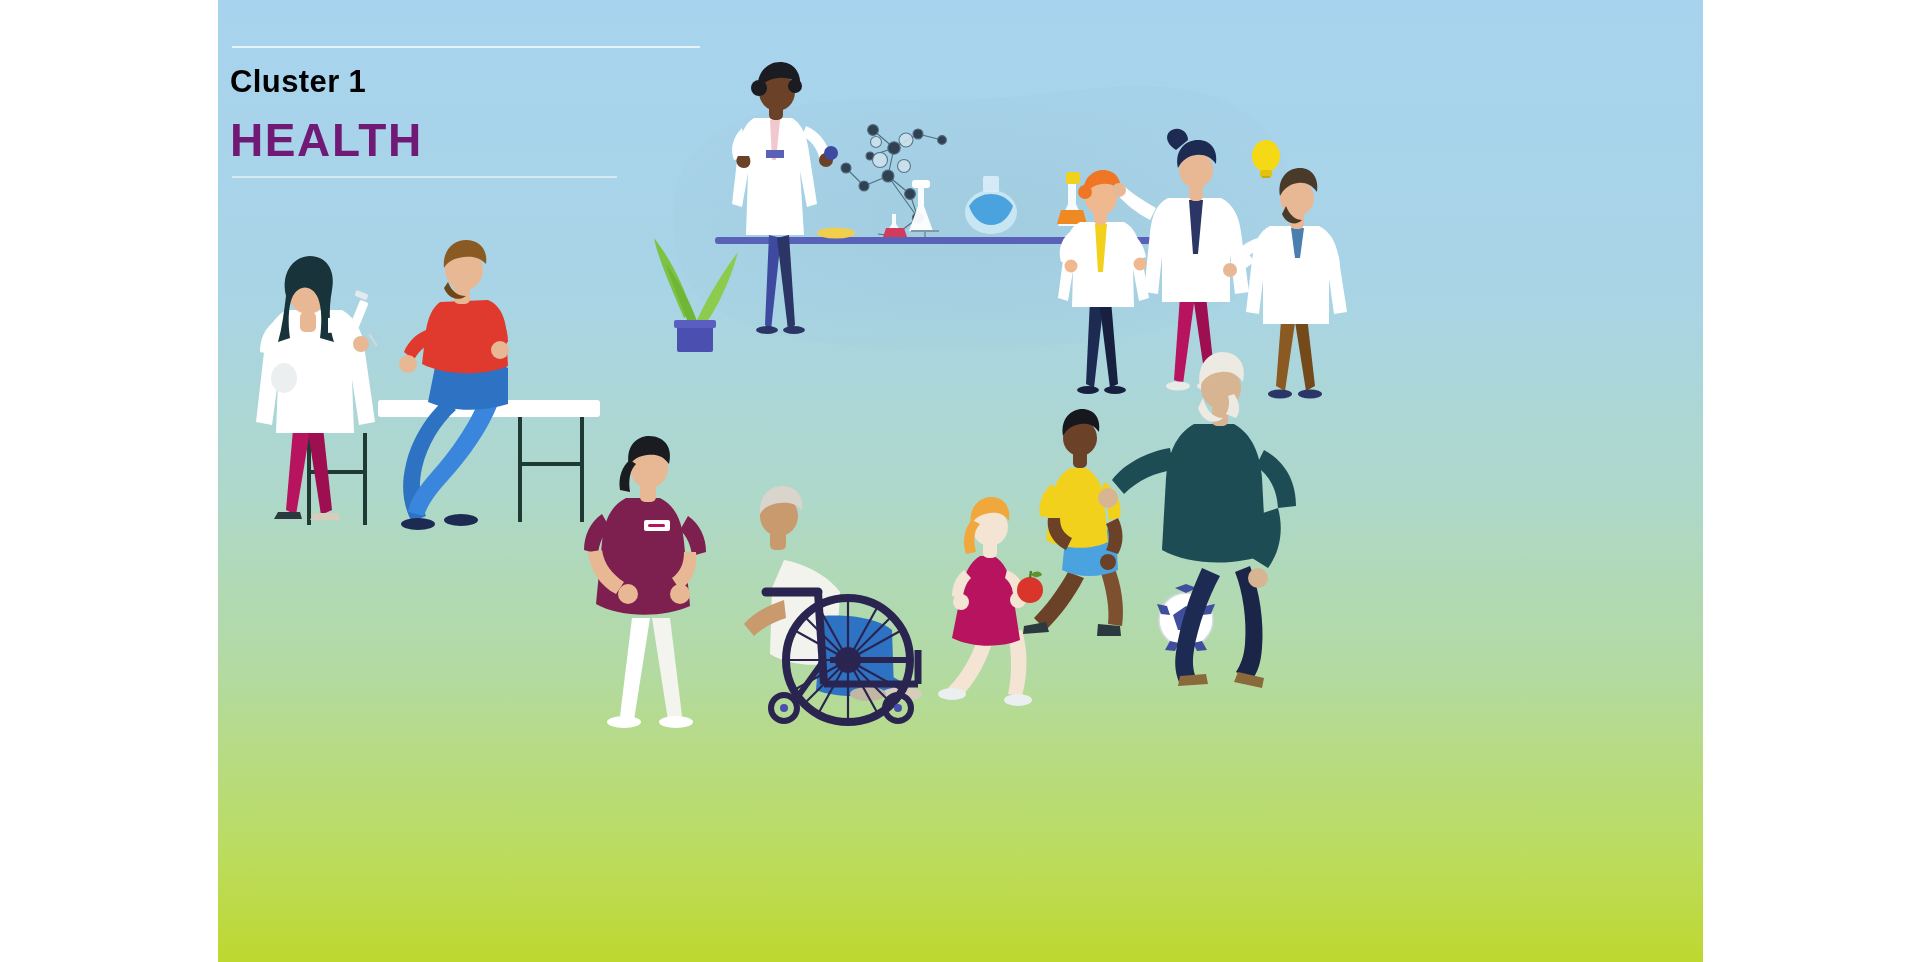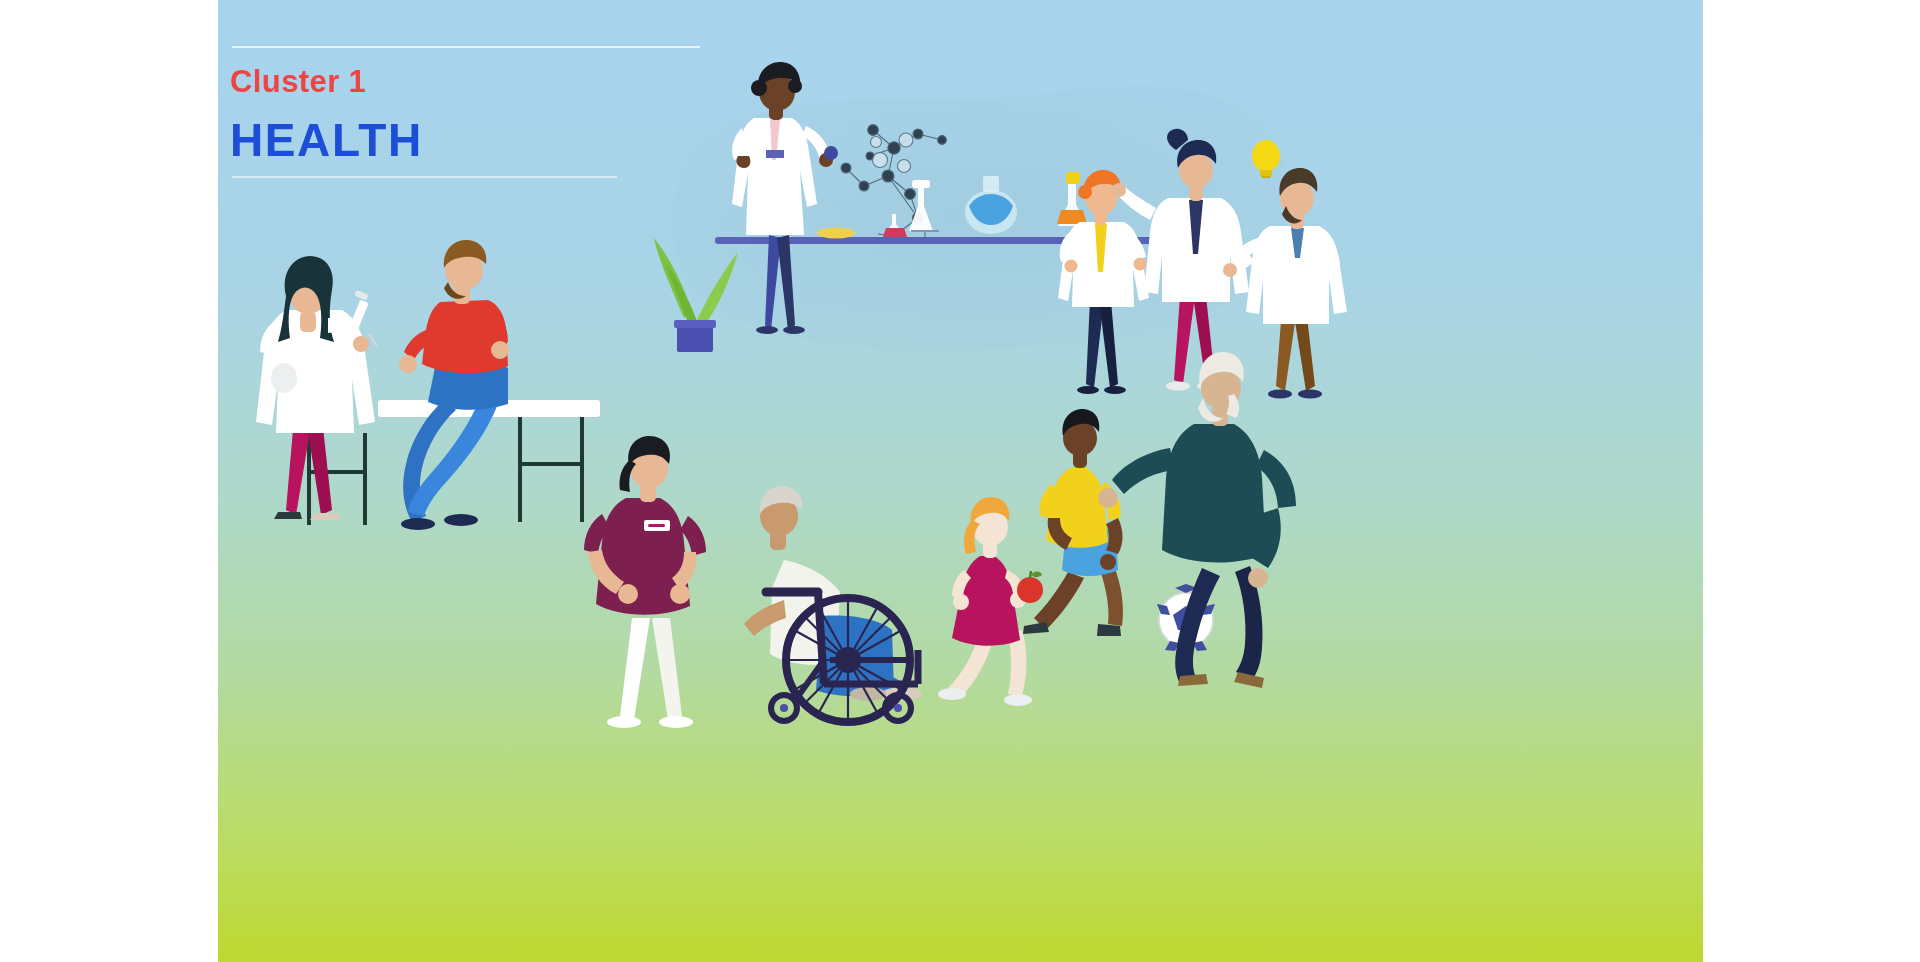--- a/index.html
+++ b/index.html
@@ -3,22 +3,22 @@
 <meta charset="utf-8">
 <style>
   html,body{margin:0;padding:0;background:#ffffff;}
   body{width:1920px;height:962px;overflow:hidden;font-family:"Liberation Sans",sans-serif;}
   #stage{position:relative;width:1920px;height:962px;background:#fff;}
   #panel{position:absolute;left:218px;top:0;width:1485px;height:962px;overflow:hidden;}
   #bg{position:absolute;inset:0;}
   .rule{position:absolute;height:2px;background:rgba(255,255,255,.72);}
   #rule-top{left:14px;top:46px;width:468px;}
   #rule-bot{left:14px;top:176px;width:385px;background:rgba(255,255,255,.5);}
-  #cluster{position:absolute;left:12px;top:64px;font-size:31px;font-weight:700;color:#ef4444;letter-spacing:.4px;}
-  #health{position:absolute;left:12px;top:113px;font-size:46px;font-weight:700;color:#1d4ed8;letter-spacing:1.6px;}
+  #cluster{position:absolute;left:12px;top:64px;font-size:31px;font-weight:700;color:#000000;letter-spacing:.4px;}
+  #health{position:absolute;left:12px;top:113px;font-size:46px;font-weight:700;color:#701a75;letter-spacing:1.6px;}
   svg{display:block;}
   #art{position:absolute;inset:0;}
 </style>
 </head>
 <body>
 
 <div id="stage">
 
   <div id="panel">
 

